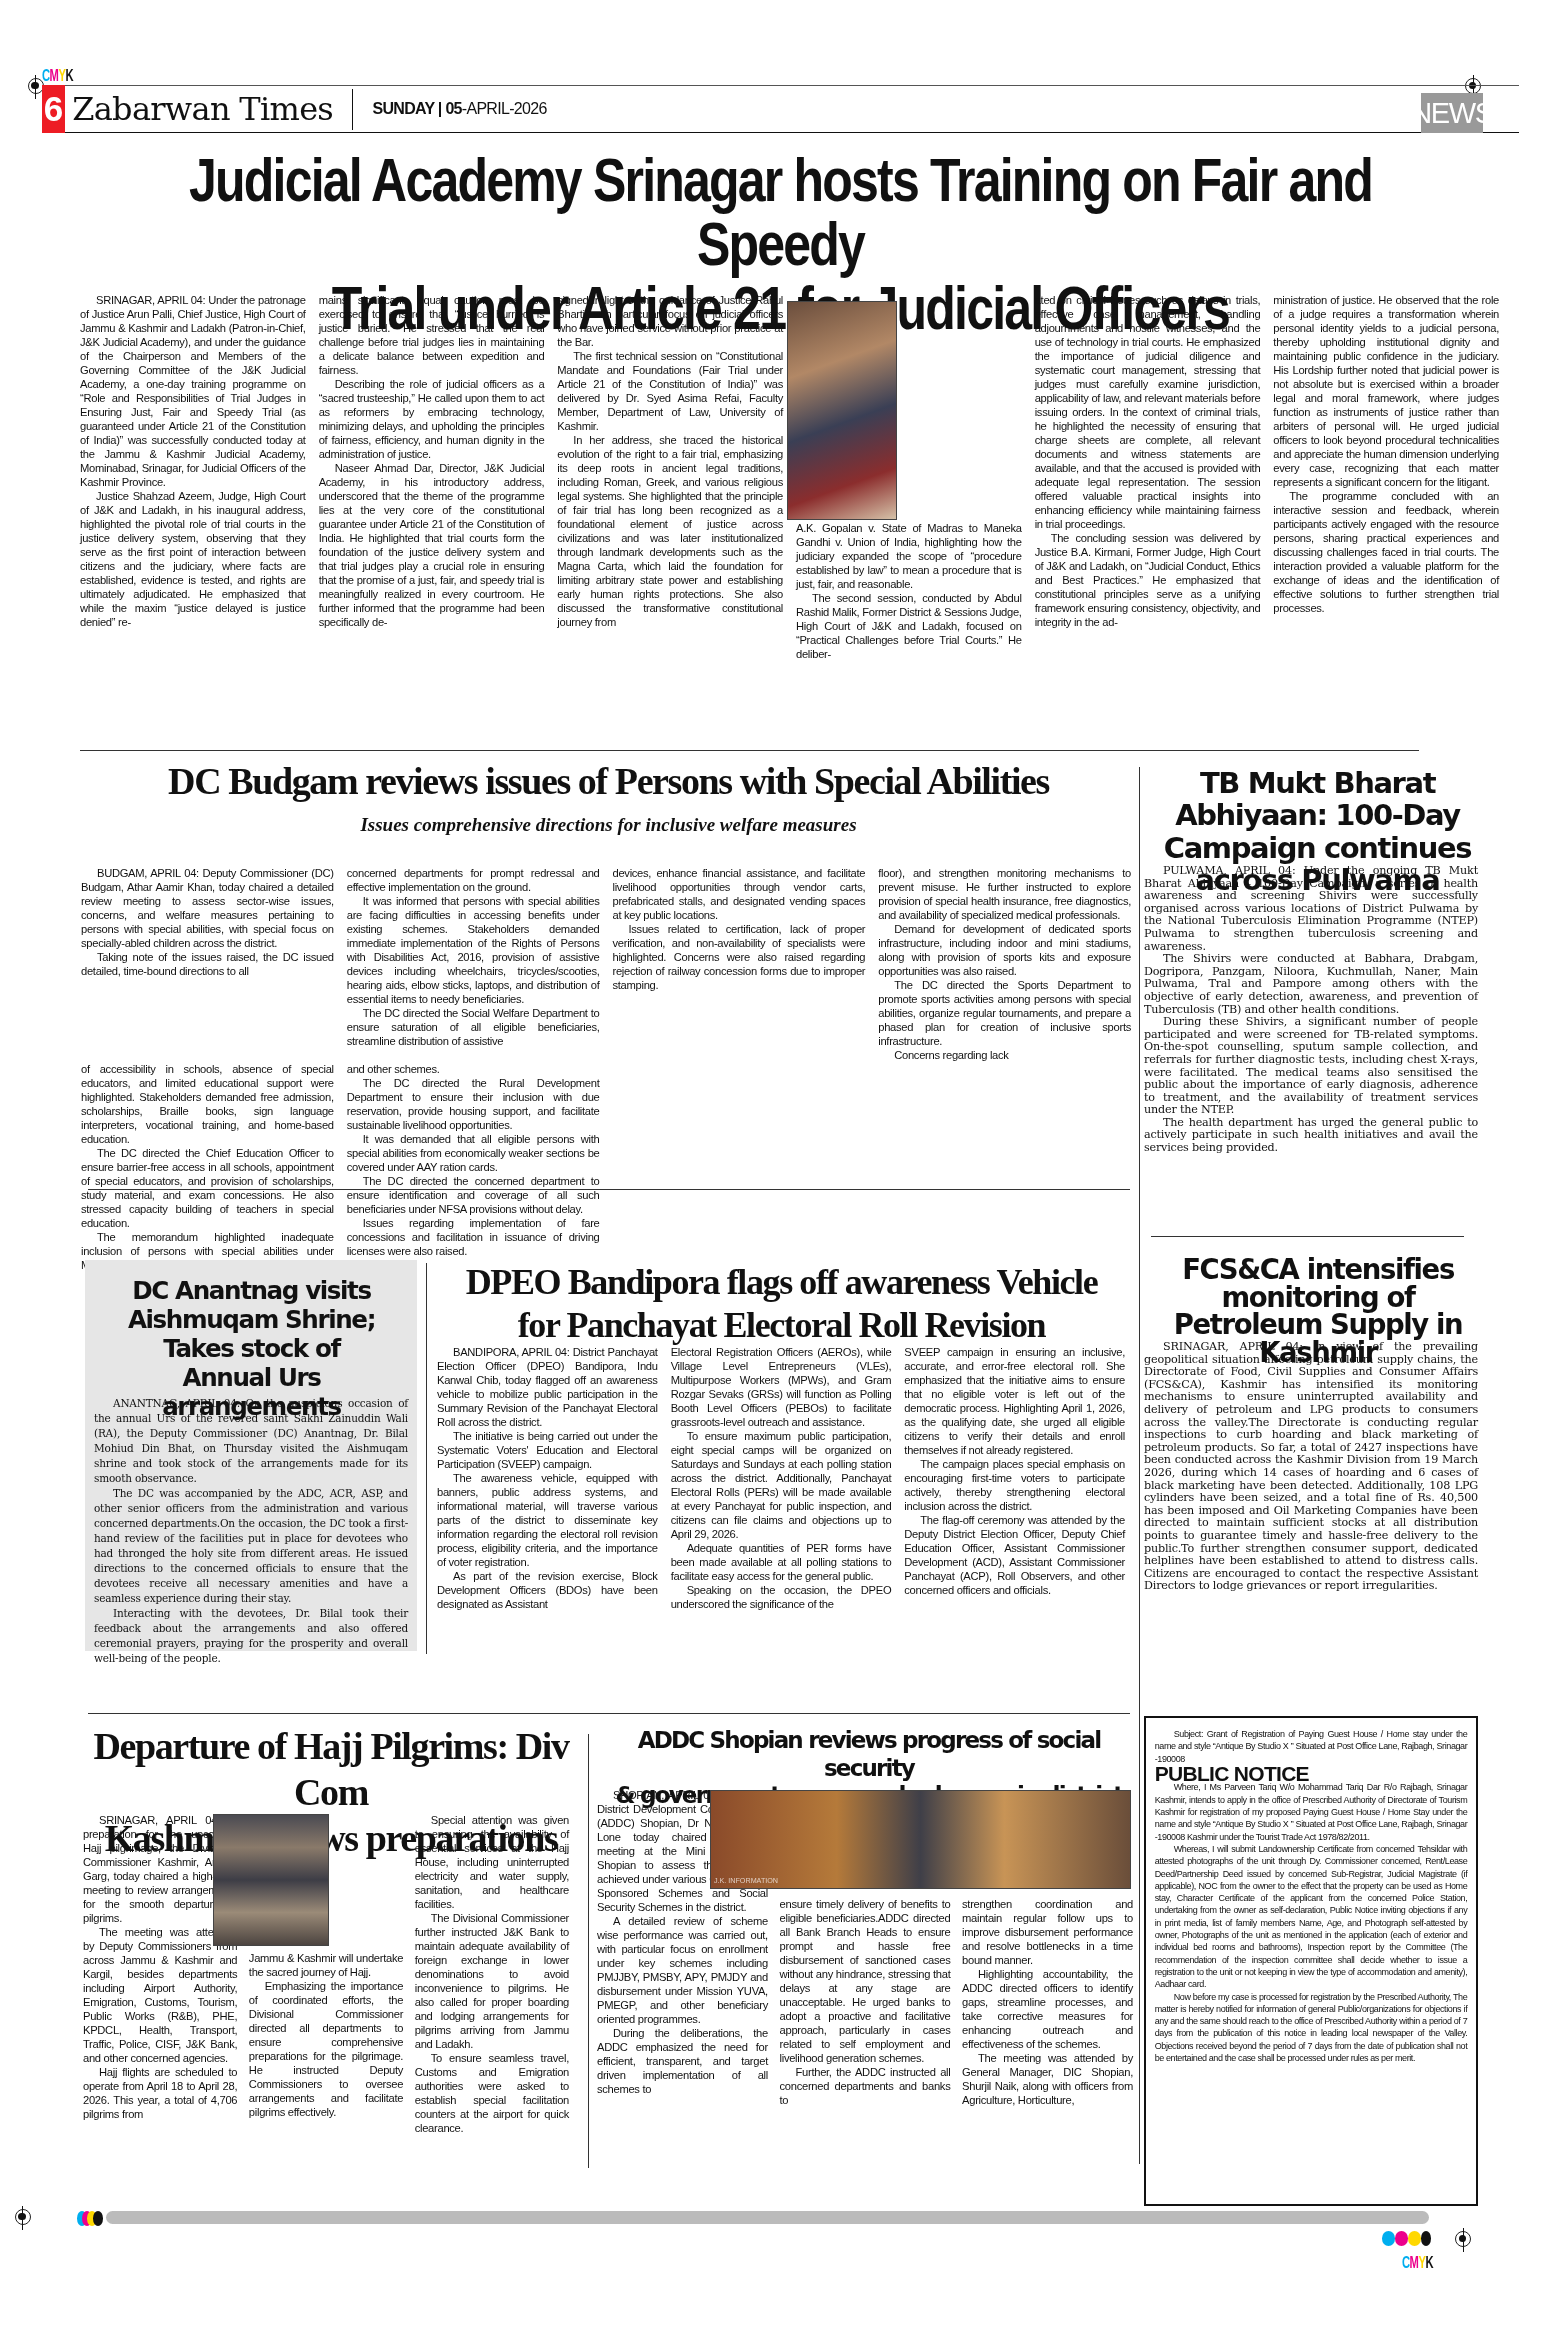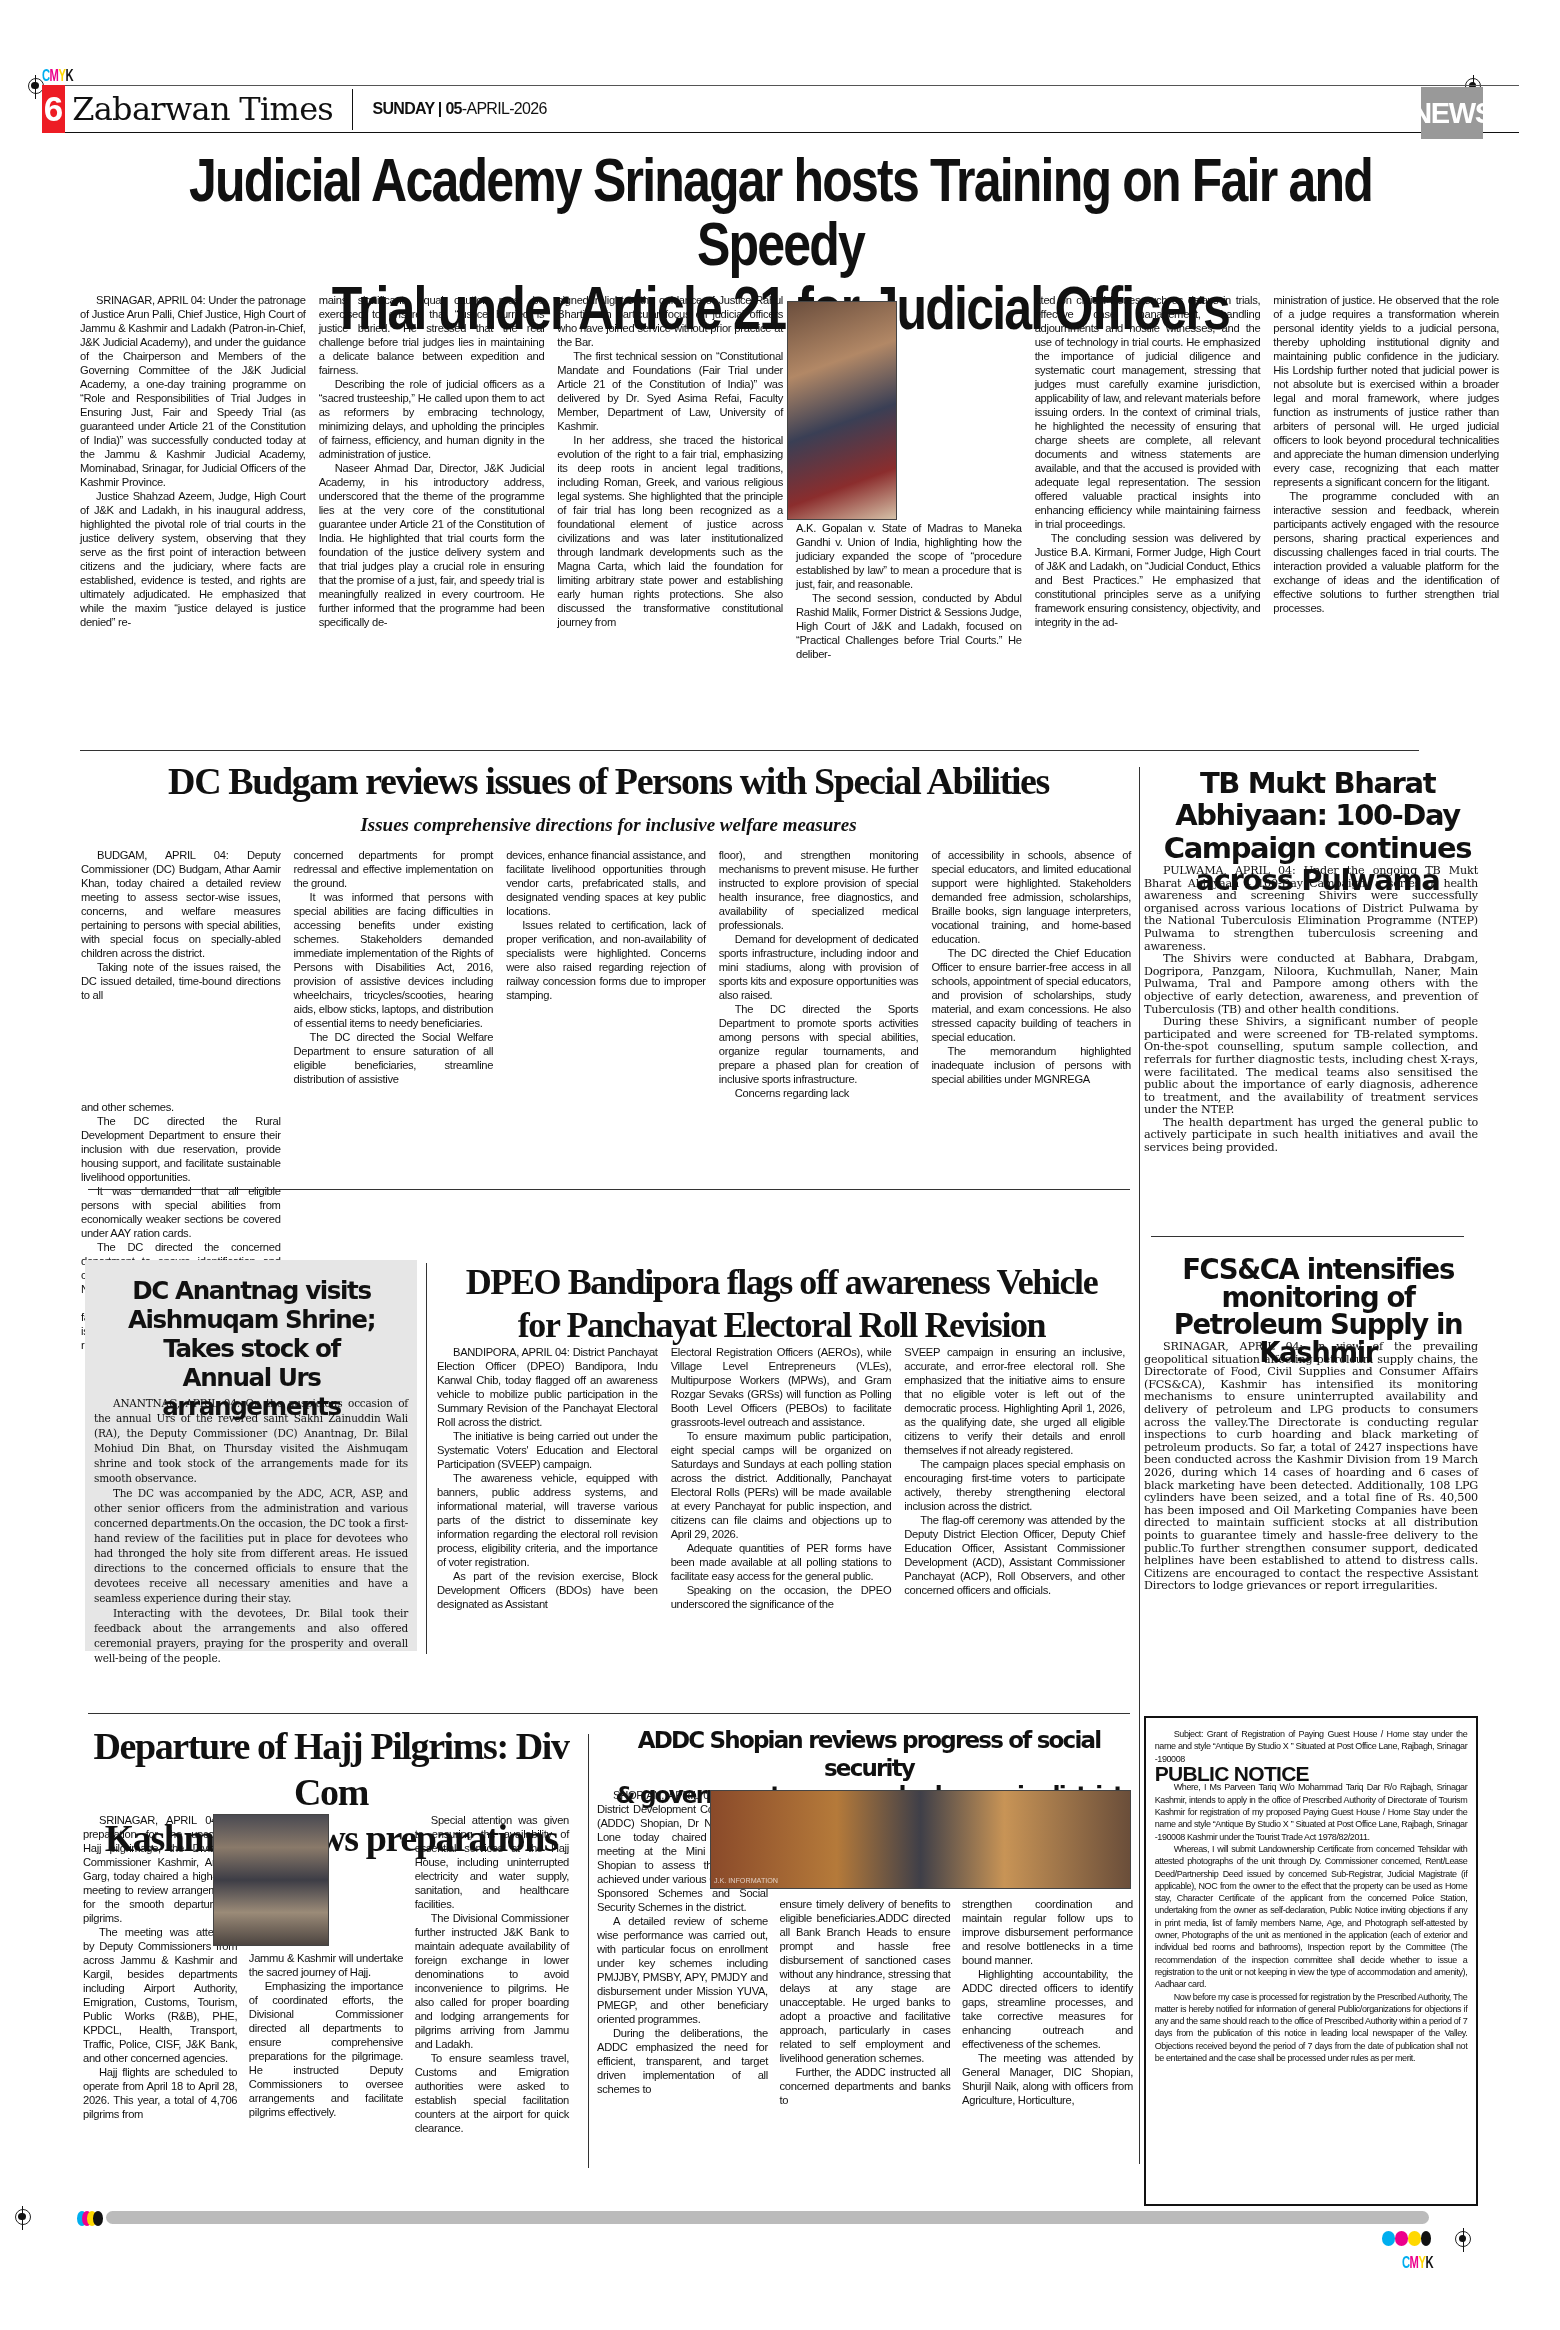--- a/index.html
+++ b/index.html
@@ -13,21 +13,21 @@
   .cmyk { font-family: "Liberation Sans", sans-serif; font-weight: 700; font-size: 16px; letter-spacing: -0.7px; transform: scaleX(0.7); transform-origin: left; }
   .cmyk .c { color: #00aeef; } .cmyk .m { color: #ec008c; } .cmyk .y { color: #ffd800; } .cmyk .k { color: #111; }
 
   
   .masthead { left: 42px; top: 85px; width: 1477px; height: 48px; border-top: 1.4px solid #555; border-bottom: 1.4px solid #111; display: flex; align-items: center; }
   .page-no { width: 23px; height: 48px; background: #ed1c24; color: #fff; font-family: "Liberation Sans", sans-serif; font-weight: 700; font-size: 35px; display: flex; align-items: center; justify-content: center; }
   .paper-name { font-family: "DejaVu Serif", serif; font-size: 32px; margin-left: 7.2px; letter-spacing: -0.7px; }
   .mast-sep { width: 1.4px; height: 41px; background: #111; margin: 0 19px; }
   .mast-date { font-family: "Liberation Sans", sans-serif; font-size: 16px; letter-spacing: -0.7px; }
   .mast-date b { font-weight: 700; }
-  .news-tag { margin-left: auto; width: 62px; height: 52px; background: #999; color: #fff; font-family: "Liberation Sans", sans-serif; font-weight: 700; font-size: 29px; display: flex; align-items: center; justify-content: center; letter-spacing: -1.4px; margin-top: 8px; }
+  .news-tag { margin-left: auto; width: 62px; height: 40px; background: #999; color: #fff; font-family: "Liberation Sans", sans-serif; font-weight: 400; font-size: 29px; display: flex; align-items: center; justify-content: center; letter-spacing: -1.4px; margin-top: 8px; }
 
   
   .hl-impact { font-family: "Liberation Sans", sans-serif; font-weight: 900; text-align: center; letter-spacing: -2.2px; line-height: 1.05; transform: scaleX(0.82); }
   .hl-cond { font-family: "Liberation Serif", serif; font-weight: 700; text-align: center; letter-spacing: -1.4px; line-height: 1.15; }
   .hl-sans { font-family: "DejaVu Sans", sans-serif; font-weight: 700; text-align: center; letter-spacing: -1.4px; line-height: 1.12; }
   .sub-italic { font-family: "Liberation Serif", serif; font-style: italic; font-weight: 700; text-align: center; font-size: 19px; }
 
   
   .cols { display: grid; column-gap: 13px; }
   .col { font-family: "Liberation Sans", sans-serif; font-size: 11.2px; line-height: 14px; text-align: justify; letter-spacing: -0.3px; }
@@ -101,21 +101,21 @@
     <p style="text-indent:0">ministration of justice. He observed that the role of a judge requires a transformation wherein personal identity yields to a judicial persona, thereby upholding institutional dignity and maintaining public confidence in the judiciary. His Lordship further noted that judicial power is not absolute but is exercised within a broader legal and moral framework, where judges function as instruments of justice rather than arbiters of personal will. He urged judicial officers to look beyond procedural technicalities and appreciate the human dimension underlying every case, recognizing that each matter represents a significant concern for the litigant.</p>
     <p>The programme concluded with an interactive session and feedback, wherein participants actively engaged with the resource persons, sharing practical experiences and discussing challenges faced in trial courts. The interaction provided a valuable platform for the exchange of ideas and the identification of effective solutions to further strengthen trial processes.</p>
   </div>
 </div>
 <div class="photo" style="left:787px; top:301px; width:110px; height:219px;" title="Judicial academy training session photos"></div>
 
 <div class="hr" style="left:80px; top:750px; width:1339px;"></div>
 
 <div class="abs hl-cond" style="left:80px; top:760px; width:1057px; font-size:38px;">DC Budgam reviews issues of Persons with Special Abilities</div>
 <div class="abs sub-italic" style="left:80px; top:814px; width:1057px;">Issues comprehensive directions for inclusive welfare measures</div>
-<div class="abs cols" style="left:81px; top:848px; width:1050px; height:319px; grid-template-columns: repeat(5, 1fr);">
+<div class="abs cols" style="left:81px; top:866px; width:1050px; height:319px; grid-template-columns: repeat(4, 1fr);">
   <div class="col">
       <p>BUDGAM, APRIL 04: Deputy Commissioner (DC) Budgam, Athar Aamir Khan, today chaired a detailed review meeting to assess sector-wise issues, concerns, and welfare measures pertaining to persons with special abilities, with special focus on specially-abled children across the district.</p>
       <p>Taking note of the issues raised, the DC issued detailed, time-bound directions to all</p>
     </div>
   <div class="col">
       <p style="text-indent:0">concerned departments for prompt redressal and effective implementation on the ground.</p>
       <p>It was informed that persons with special abilities are facing difficulties in accessing benefits under existing schemes. Stakeholders demanded immediate implementation of the Rights of Persons with Disabilities Act, 2016, provision of assistive devices including wheelchairs, tricycles/scooties, hearing aids, elbow sticks, laptops, and distribution of essential items to needy beneficiaries.</p>
       <p>The DC directed the Social Welfare Department to ensure saturation of all eligible beneficiaries, streamline distribution of assistive</p>
     </div>
   <div class="col">

